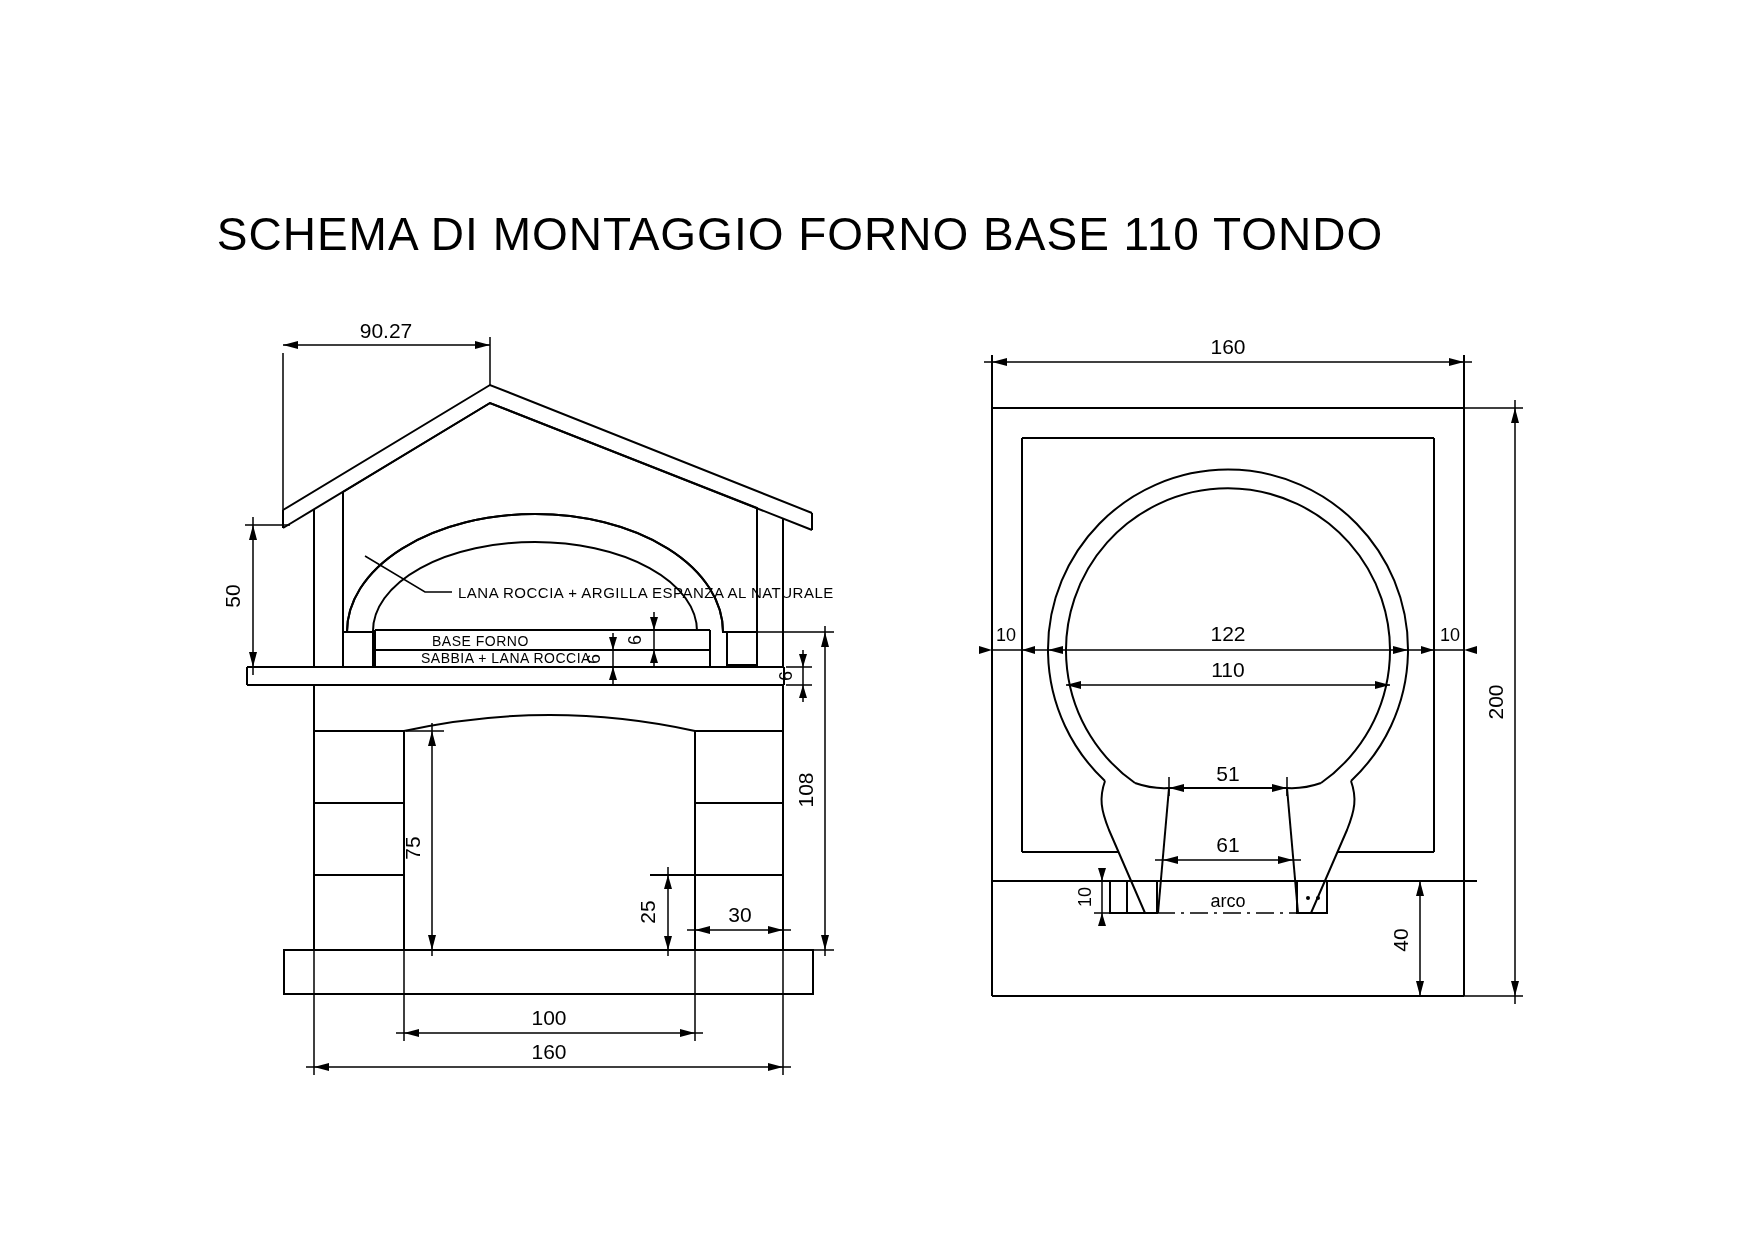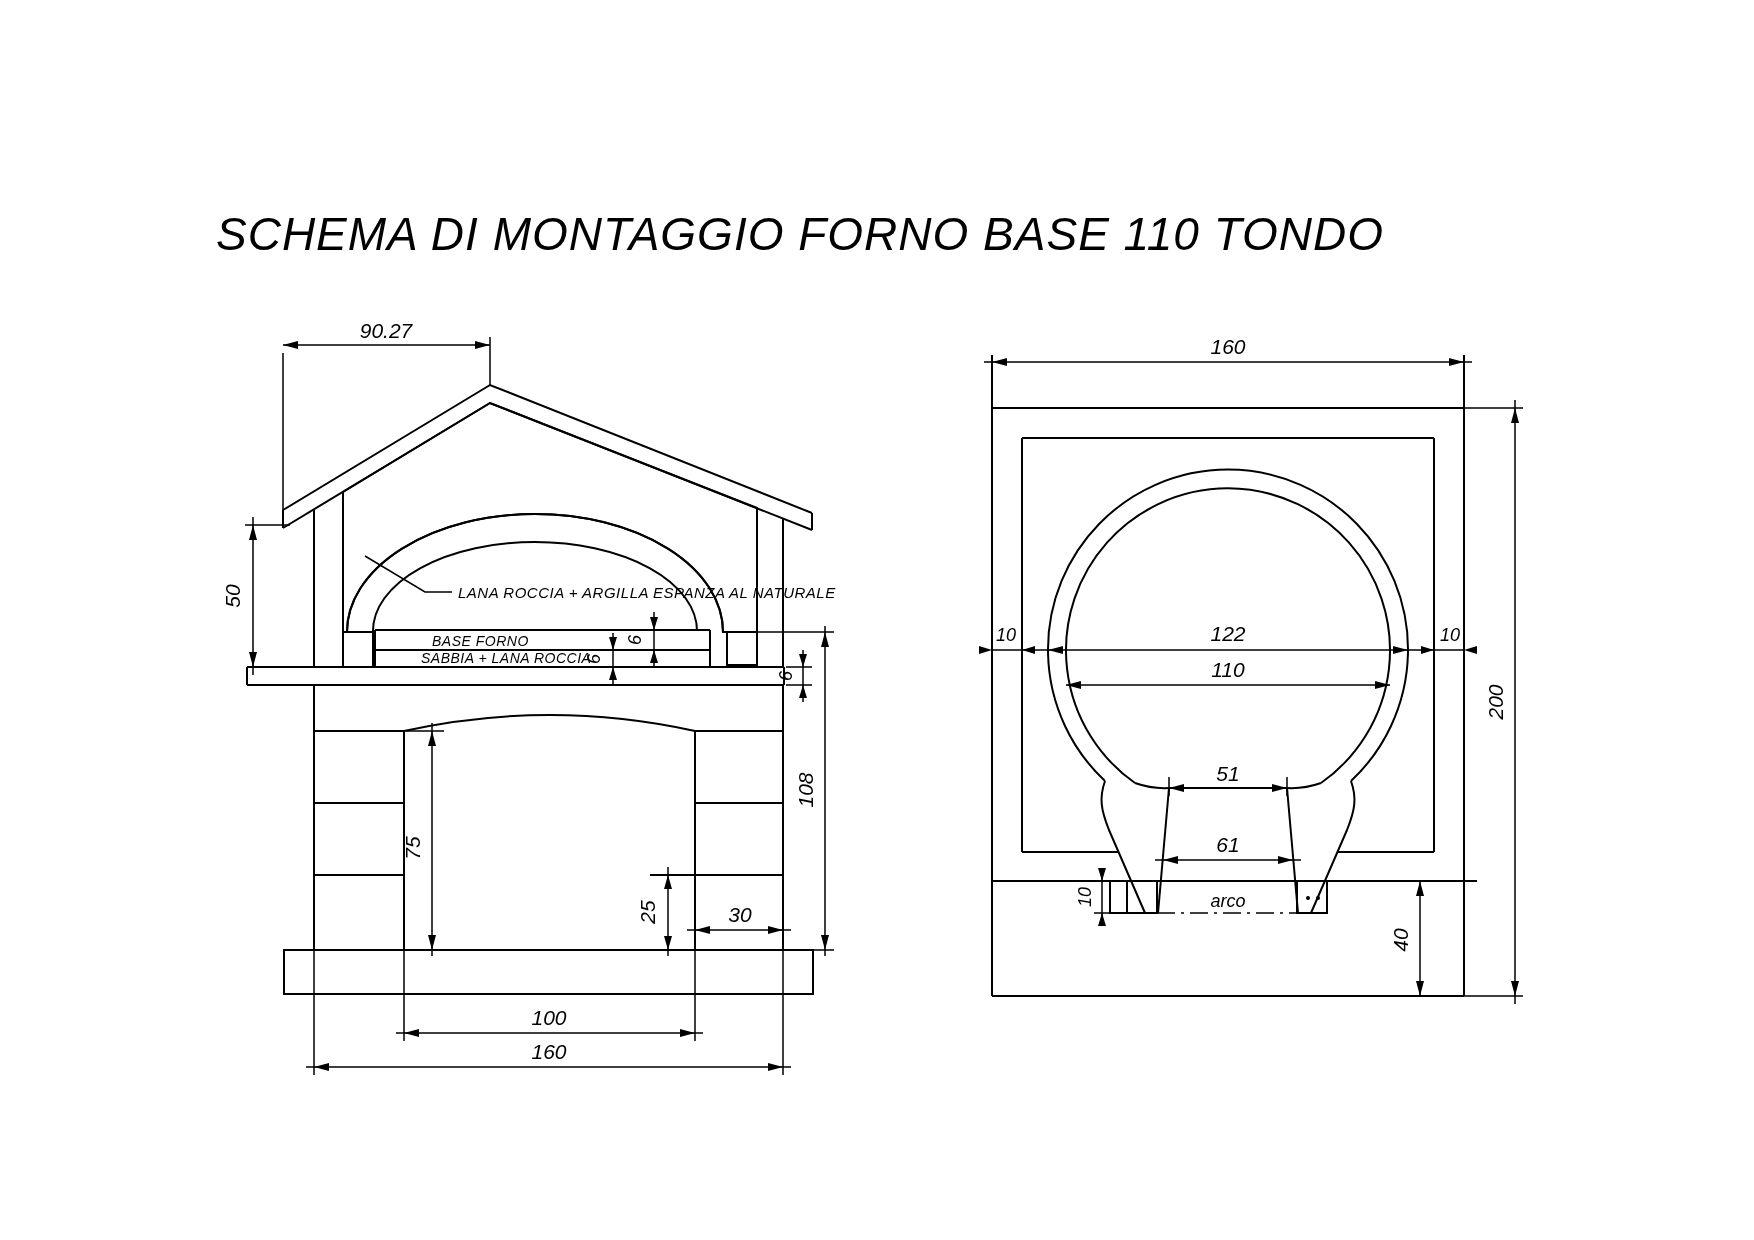--- a/index.html
+++ b/index.html
@@ -1,17 +1,17 @@
 <!DOCTYPE html>
 <html><head>
 <meta charset="utf-8">
 <style>
   html,body{margin:0;padding:0;background:#ffffff;}
   .page{position:relative;width:1754px;height:1240px;background:#ffffff;overflow:hidden;
-        font-family:"Liberation Sans", sans-serif;font-style:italic;}
+        font-family:"Liberation Sans", sans-serif;}
   svg{position:absolute;left:0;top:0;}
   text{fill:#000;font-family:"Liberation Sans", sans-serif;}
   .t-title{font-size:46px;letter-spacing:1px;}
   .t-dim{font-size:21px;}
   .t-dim-s{font-size:18px;}
   .t-note{font-size:15px;letter-spacing:0.5px;}
   .t-band{font-size:14px;letter-spacing:0.5px;}
   .s{stroke:#000;stroke-width:2;fill:none;}
   .sd{stroke:#000;stroke-width:1.5;fill:none;}
   .ar{fill:#000;stroke:none;}

